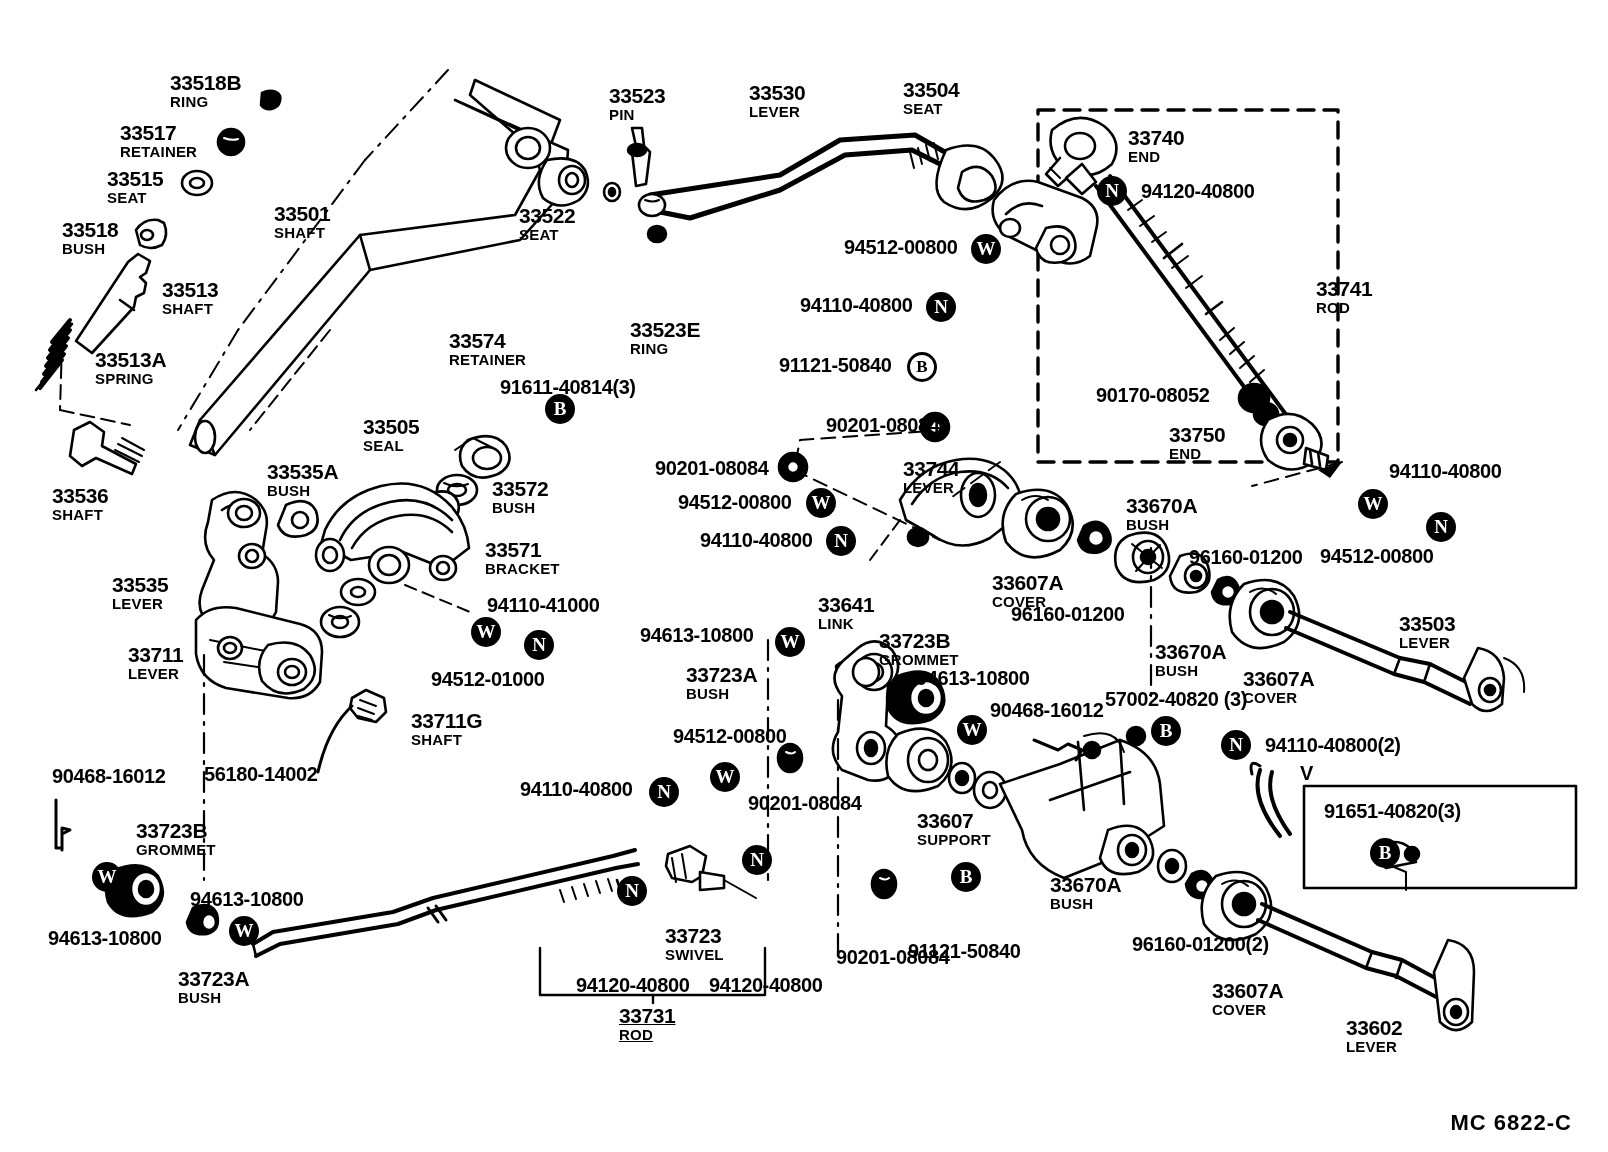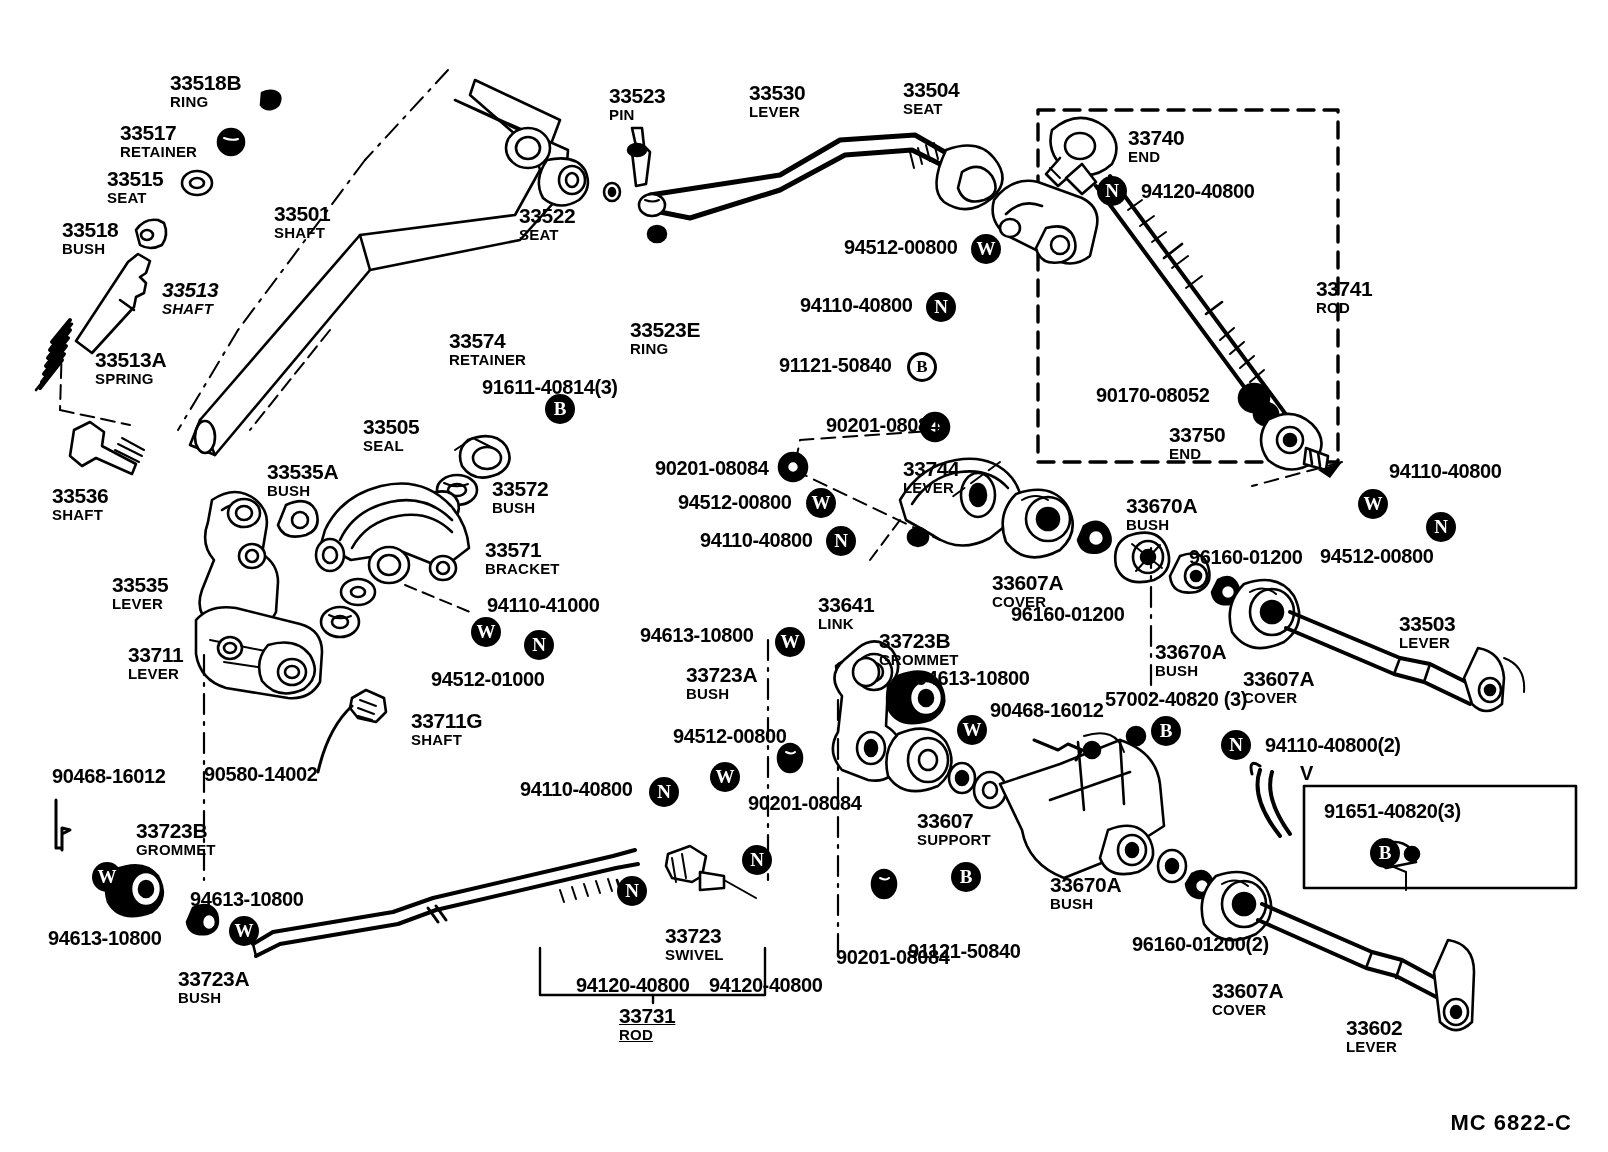--- a/index.html
+++ b/index.html
@@ -312,21 +312,21 @@
       <path d="M1372 858 L1406 872 L1406 890" stroke-width="2"></path>
 
     </g>
   </svg>
 
   <div id="labels">
       <div class="lbl" style="left: 170px; top: 72px;"><span class="num">33518B</span><span class="sub">RING</span></div>
       <div class="lbl" style="left: 120px; top: 122px;"><span class="num">33517</span><span class="sub">RETAINER</span></div>
       <div class="lbl" style="left: 107px; top: 168px;"><span class="num">33515</span><span class="sub">SEAT</span></div>
       <div class="lbl" style="left: 62px; top: 219px;"><span class="num">33518</span><span class="sub">BUSH</span></div>
-      <div class="lbl" style="left: 162px; top: 279px; font-style: italic;"><span class="num">33513</span><span class="sub">SHAFT</span></div>
+      <div class="lbl" style="left: 162px; top: 279px;"><span class="num">33513</span><span class="sub">SHAFT</span></div>
       <div class="lbl" style="left: 95px; top: 349px;"><span class="num">33513A</span><span class="sub">SPRING</span></div>
       <div class="lbl" style="left: 52px; top: 485px;"><span class="num">33536</span><span class="sub">SHAFT</span></div>
       <div class="lbl" style="left: 274px; top: 203px;"><span class="num">33501</span><span class="sub">SHAFT</span></div>
       <div class="lbl" style="left: 519px; top: 205px;"><span class="num">33522</span><span class="sub">SEAT</span></div>
       <div class="lbl" style="left: 609px; top: 85px;"><span class="num">33523</span><span class="sub">PIN</span></div>
       <div class="lbl" style="left: 630px; top: 277px; margin-top: 42px;"><span class="num">33523E</span><span class="sub">RING</span></div>
       <div class="lbl" style="left: 749px; top: 82px;"><span class="num">33530</span><span class="sub">LEVER</span></div>
       <div class="lbl" style="left: 903px; top: 79px;"><span class="num">33504</span><span class="sub">SEAT</span></div>
       <div class="lbl" style="left: 1128px; top: 127px;"><span class="num">33740</span><span class="sub">END</span></div>
       <div class="lbl" style="left: 1316px; top: 278px;"><span class="num">33741</span><span class="sub">ROD</span></div>
@@ -351,21 +351,21 @@
       <div class="lbl" style="left: 992px; top: 572px;"><span class="num">33607A</span><span class="sub">COVER</span></div>
       <div class="lbl" style="left: 1126px; top: 495px;"><span class="num">33670A</span><span class="sub">BUSH</span></div>
       <div class="lbl" style="left: 1155px; top: 641px;"><span class="num">33670A</span><span class="sub">BUSH</span></div>
       <div class="lbl" style="left: 1050px; top: 874px;"><span class="num">33670A</span><span class="sub">BUSH</span></div>
       <div class="lbl" style="left: 1243px; top: 668px;"><span class="num">33607A</span><span class="sub">COVER</span></div>
       <div class="lbl" style="left: 1212px; top: 980px;"><span class="num">33607A</span><span class="sub">COVER</span></div>
       <div class="lbl" style="left: 1399px; top: 613px;"><span class="num">33503</span><span class="sub">LEVER</span></div>
       <div class="lbl" style="left: 1346px; top: 1017px;"><span class="num">33602</span><span class="sub">LEVER</span></div>
     </div>
   <div id="codes">
-      <div class="code" style="left: 482px; top: 376px;">91611-40814(3)</div>
+      <div class="code" style="left: 500px; top: 376px;">91611-40814(3)</div>
       <div class="code" style="left: 844px; top: 236px;">94512-00800</div>
       <div class="code" style="left: 800px; top: 294px;">94110-40800</div>
       <div class="code" style="left: 779px; top: 354px;">91121-50840</div>
       <div class="code" style="left: 1141px; top: 180px;">94120-40800</div>
       <div class="code" style="left: 1096px; top: 384px;">90170-08052</div>
       <div class="code" style="left: 826px; top: 414px;">90201-08084</div>
       <div class="code" style="left: 655px; top: 457px;">90201-08084</div>
       <div class="code" style="left: 678px; top: 491px;">94512-00800</div>
       <div class="code" style="left: 700px; top: 529px;">94110-40800</div>
       <div class="code" style="left: 1189px; top: 546px;">96160-01200</div>
@@ -378,21 +378,21 @@
       <div class="code" style="left: 916px; top: 667px;">94613-10800</div>
       <div class="code" style="left: 990px; top: 699px;">90468-16012</div>
       <div class="code" style="left: 673px; top: 725px;">94512-00800</div>
       <div class="code" style="left: 520px; top: 778px;">94110-40800</div>
       <div class="code" style="left: 748px; top: 792px;">90201-08084</div>
       <div class="code" style="left: 836px; top: 946px;">90201-08084</div>
       <div class="code" style="left: 908px; top: 940px;">91121-50840</div>
       <div class="code" style="left: 1105px; top: 688px;">57002-40820 (3)</div>
       <div class="code" style="left: 1265px; top: 734px;">94110-40800(2)</div>
       <div class="code" style="left: 1132px; top: 933px;">96160-01200(2)</div>
-      <div class="code" style="left: 204px; top: 763px;">90580-14002</div>
+      <div class="code" style="left: 204px; top: 763px;">56180-14002</div>
       <div class="code" style="left: 52px; top: 765px;">90468-16012</div>
       <div class="code" style="left: 190px; top: 888px;">94613-10800</div>
       <div class="code" style="left: 48px; top: 927px;">94613-10800</div>
       <div class="code" style="left: 576px; top: 974px;">94120-40800</div>
       <div class="code" style="left: 709px; top: 974px;">94120-40800</div>
     </div>
   <div id="markers">
       <div class="marker" style="left: 545px; top: 394px;">B</div>
       <div class="marker" style="left: 971px; top: 234px;">W</div>
       <div class="marker" style="left: 926px; top: 292px;">N</div>

